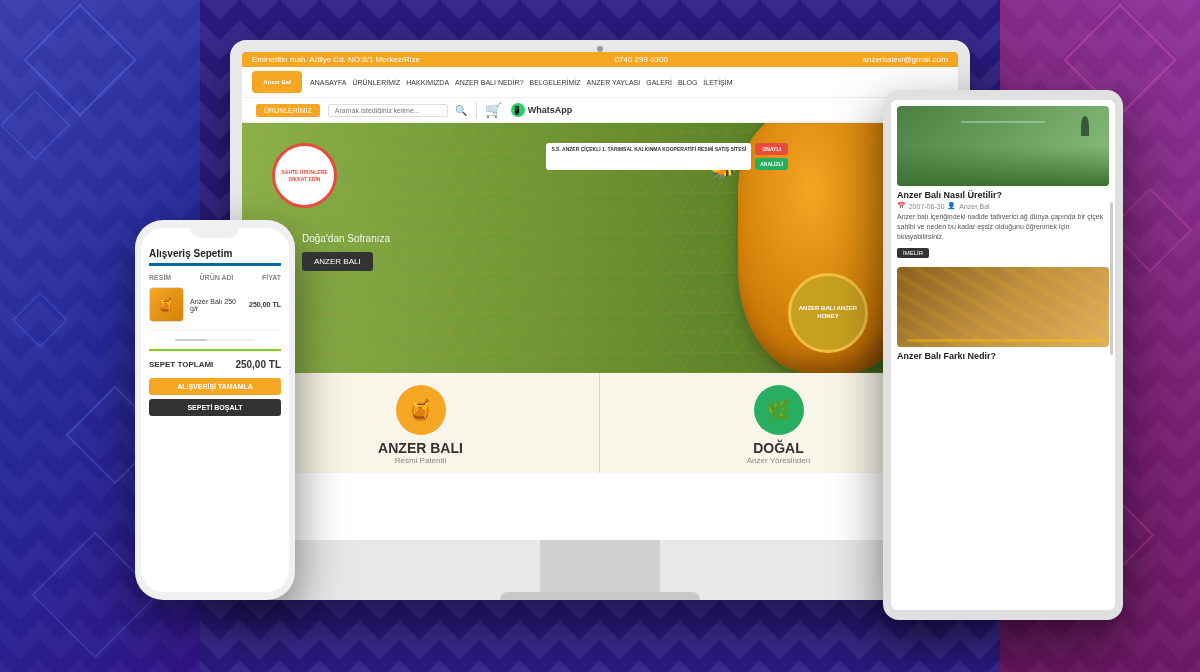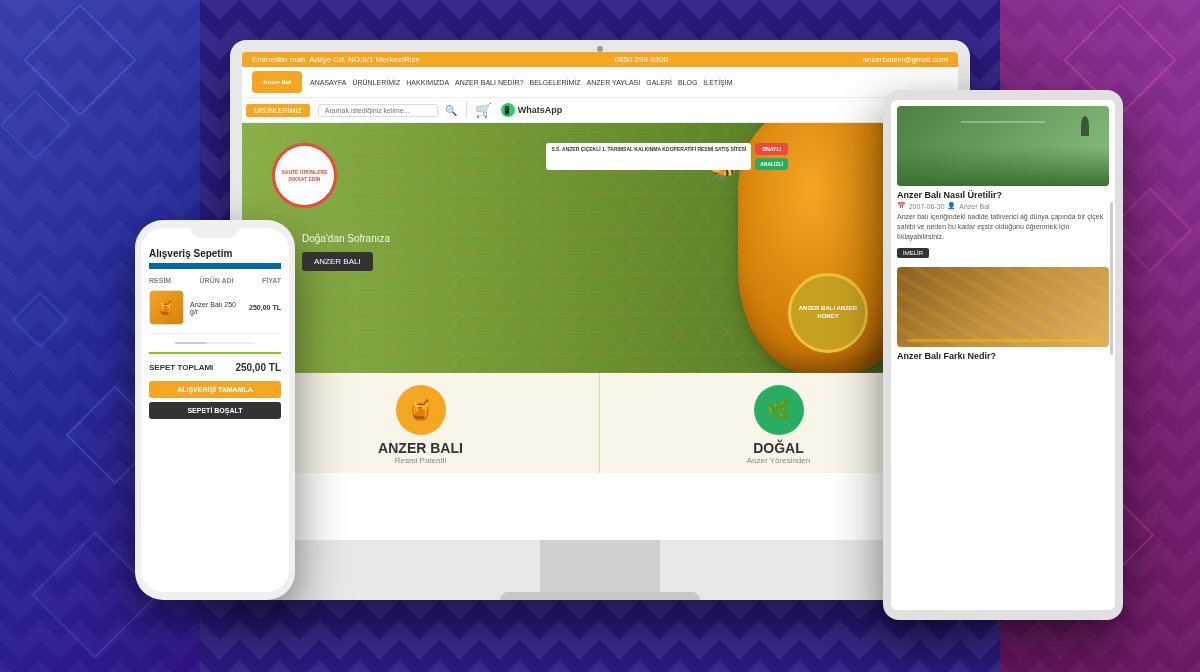--- a/index.html
+++ b/index.html
@@ -426,21 +426,21 @@
     .phone-content {
       padding: 20px 8px 8px;
     }
 
     .cart-title {
       font-size: 10px;
       font-weight: bold;
       color: #222;
       margin-bottom: 8px;
       padding-bottom: 4px;
-      border-bottom: 6px solid #0369a1;
+      border-bottom: 3px solid #0369a1;
     }
 
     .cart-header {
       display: flex;
       justify-content: space-between;
       font-size: 7px;
       color: #888;
       margin-bottom: 6px;
       font-weight: bold;
     }
@@ -584,42 +584,42 @@
 <div class="diamond" style="top:20px;right:40px;width:80px;height:80px;border-color:rgba(255,100,200,0.3)"></div>
 <div class="diamond" style="top:200px;right:20px;width:60px;height:60px;border-color:rgba(255,100,200,0.2)"></div>
 <div class="diamond" style="top:500px;right:60px;width:70px;height:70px;border-color:rgba(255,100,200,0.25)"></div>
 
 <div class="monitor">
   <div class="monitor-dot"></div>
   <div class="monitor-screen">
 
     <div class="site-top-bar">
       <span>Eminetttin mah. Adliye Cd. NO:8/1 Merkez/Rize</span>
-      <span>0850 299 0300</span>
+      <span>0740 299 0300</span>
       <span>anzerbalevi@gmail.com</span>
     </div>
 
     <div class="site-nav">
       <div class="site-logo">
         <span style="font-size:6px;font-weight:bold;color:white;">Anzer Bal</span>
       </div>
       <div class="site-nav-links">
         <span class="site-nav-link">ANASAYFA</span>
         <span class="site-nav-link">ÜRÜNLERİMİZ</span>
         <span class="site-nav-link">HAKKIMIZDA</span>
         <span class="site-nav-link">ANZER BALI NEDİR?</span>
         <span class="site-nav-link">BELGELERİMİZ</span>
         <span class="site-nav-link">ANZER YAYLASI</span>
         <span class="site-nav-link">GALERİ</span>
         <span class="site-nav-link">BLOG</span>
         <span class="site-nav-link">İLETİŞİM</span>
       </div>
     </div>
 
-    <div style="background:#fff;padding:4px 4px;display:flex;align-items:center;gap:8px;border-bottom:1px solid #eee;">
+    <div style="background:#fff;padding:4px 14px;display:flex;align-items:center;gap:8px;border-bottom:1px solid #eee;">
       <button class="site-products-btn">ÜRÜNLERİMİZ</button>
       <input class="site-search-input" placeholder="Aramak istediğiniz kelime..." style="">
       <span style="font-size:10px;color:#888;">🔍</span>
       <div style="width:1px;height:16px;background:#ddd;"></div>
       <span style="font-size:14px;">🛒</span>
       <div class="site-whatsapp">
         <div class="whatsapp-icon">
           <span style="font-size:8px;">📱</span>
         </div>
         <span>WhatsApp</span>

